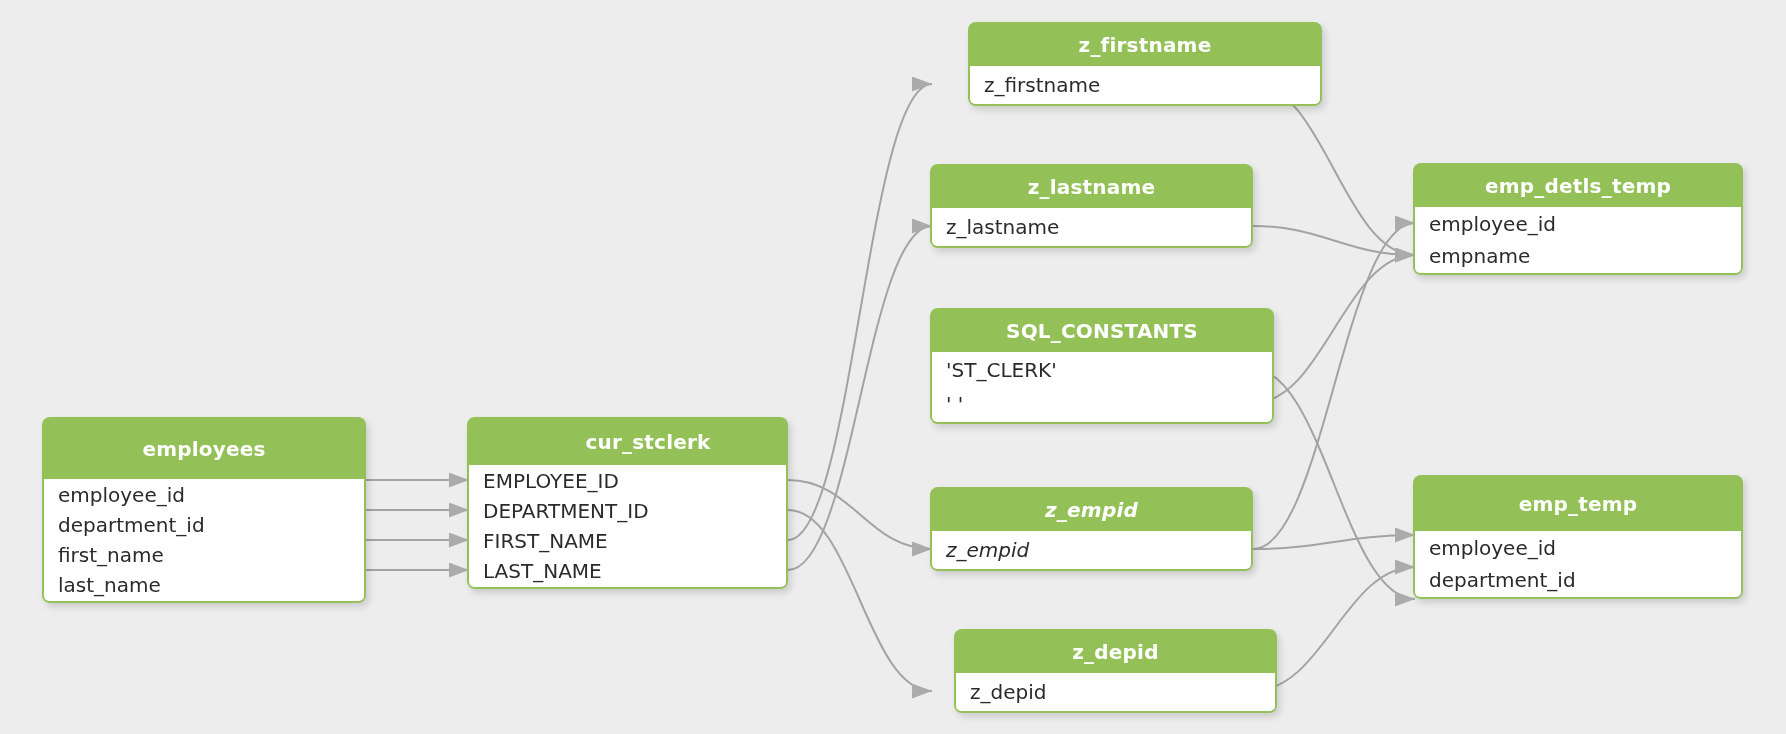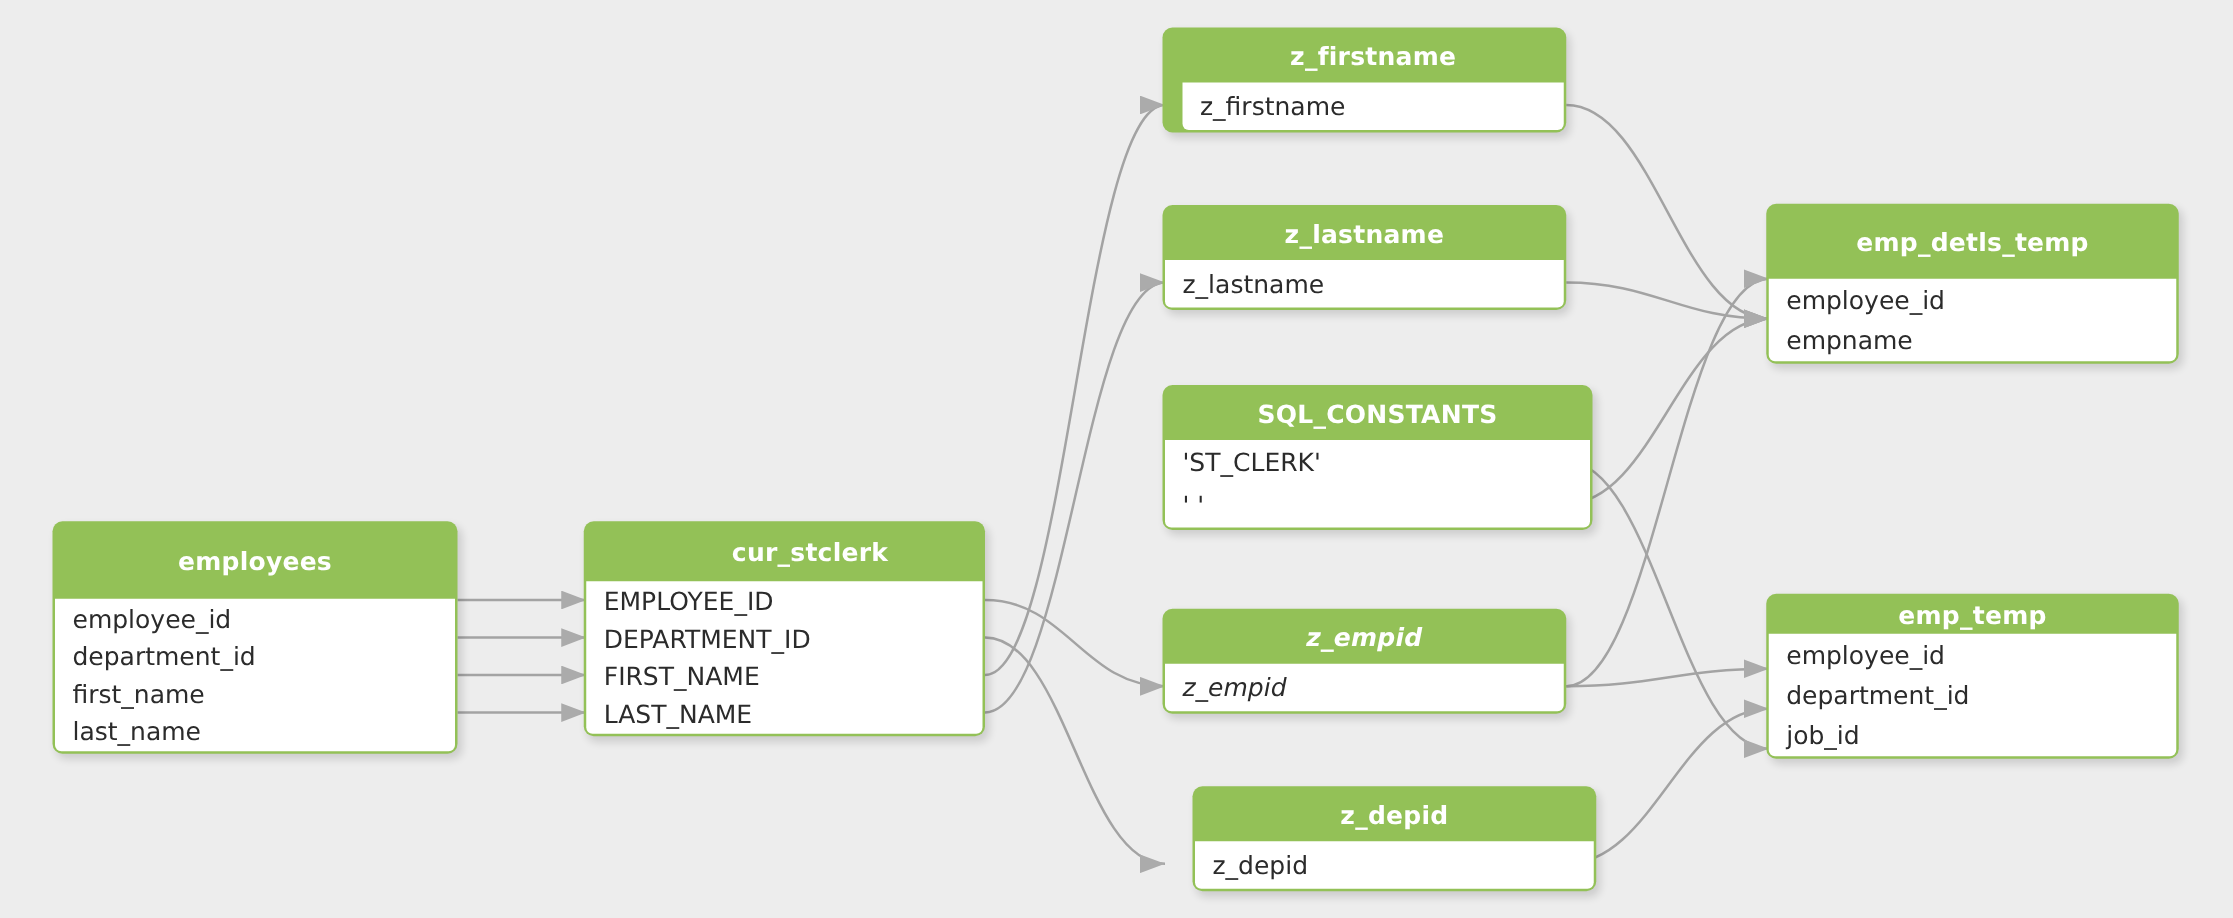--- a/index.html
+++ b/index.html
@@ -94,21 +94,21 @@
     </div>
     <div class="table" style="left: 467px; top: 417px; width: 321px;">
       <div class="thead" style="height: 48px; margin-left: 41px;">cur_stclerk</div>
       <div class="tbody">
         <div class="frow" style="height: 30px;">EMPLOYEE_ID</div>
         <div class="frow" style="height: 30px;">DEPARTMENT_ID</div>
         <div class="frow" style="height: 30px;">FIRST_NAME</div>
         <div class="frow" style="height: 30px;">LAST_NAME</div>
       </div>
     </div>
-    <div class="table" style="left: 930px; top: 22px; width: 323px; padding-left: 14px;">
+    <div class="table" style="left: 968px; top: 22px; width: 354px;">
       <div class="thead" style="height: 44px;">z_firstname</div>
       <div class="tbody">
         <div class="frow" style="height: 36px;">z_firstname</div>
       </div>
     </div>
     <div class="table" style="left: 930px; top: 164px; width: 323px;">
       <div class="thead" style="height: 44px;">z_lastname</div>
       <div class="tbody">
         <div class="frow" style="height: 36px;">z_lastname</div>
       </div>
@@ -126,27 +126,26 @@
         <div class="frow" style="height: 36px;">z_empid</div>
       </div>
     </div>
     <div class="table" style="left: 954px; top: 629px; width: 323px;">
       <div class="thead" style="height: 44px;">z_depid</div>
       <div class="tbody">
         <div class="frow" style="height: 36px;">z_depid</div>
       </div>
     </div>
     <div class="table" style="left: 1413px; top: 163px; width: 330px;">
-      <div class="thead" style="height: 60px;">emp_detls_temp</div>
+      <div class="thead" style="height: 44px;">emp_detls_temp</div>
       <div class="tbody">
         <div class="frow" style="height: 32px;">employee_id</div>
         <div class="frow" style="height: 32px;">empname</div>
       </div>
     </div>
     <div class="table" style="left: 1413px; top: 475px; width: 330px;">
-      <div class="thead" style="height: 32px;">emp_temp</div>
+      <div class="thead" style="height: 56px;">emp_temp</div>
       <div class="tbody">
         <div class="frow" style="height: 32px;">employee_id</div>
         <div class="frow" style="height: 32px;">department_id</div>
-        <div class="frow" style="height: 32px;">job_id</div>
       </div>
     </div>
   </div>
 
 </body></html>

